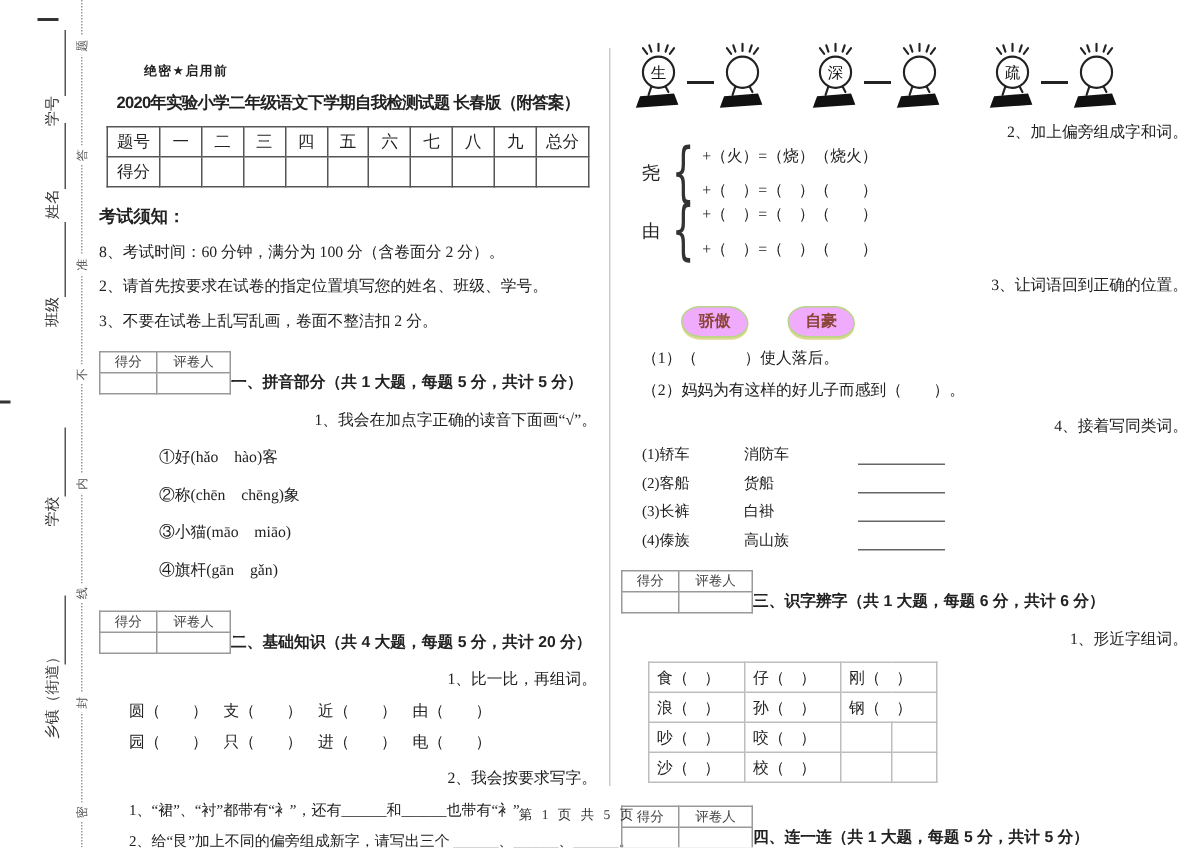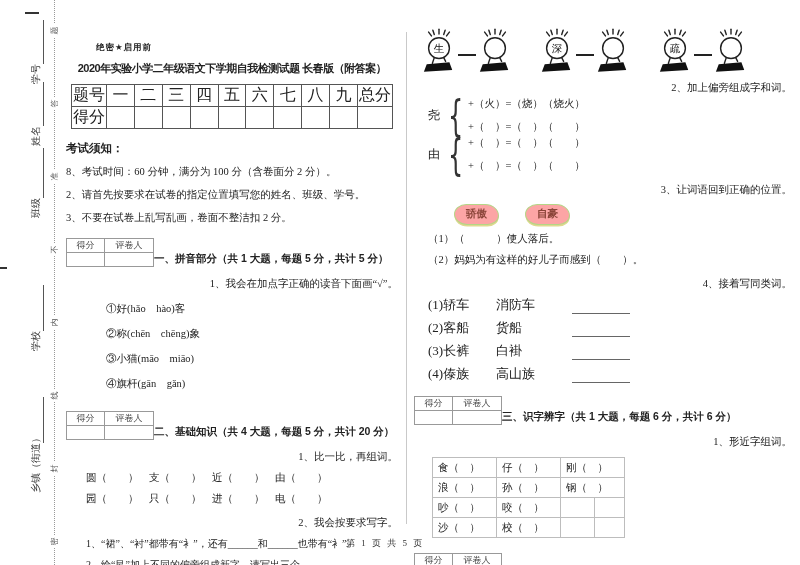--- a/index.html
+++ b/index.html
@@ -21,21 +21,21 @@
   .divider { position:absolute; left:406px; top:32px; height:492px; border-left:1px solid #c9c9c9; }
   .col-left  { position:absolute; left:66px;  top:42px; width:332px; }
   .col-right { position:absolute; left:414px; top:28px; width:378px; }
 
   .security { font-size:8.5px; font-weight:bold; letter-spacing:1px; margin-left:30px;
     font-family:"Liberation Sans","DejaVu Sans",sans-serif; }
   .title { font-family:"Liberation Sans","DejaVu Sans",sans-serif; font-weight:bold;
     font-size:11px; letter-spacing:-0.5px; text-align:center; margin-top:7px; white-space:nowrap; }
 
   .score-table { border-collapse:collapse; table-layout:fixed; width:322px; margin:8px auto 0;
-    font-size:16px; }
+    font-size:11px; }
   .score-table td { border:1px solid #555; height:19px; text-align:center; padding:0; }
 
   .notice-title { font-weight:bold; font-size:11.5px; margin-top:12px; }
   .notice-item { font-size:10.5px; margin-top:9px; white-space:nowrap; }
 
   .sec-header { display:flex; align-items:flex-end; margin-top:13px; }
   .score-box { border-collapse:collapse; font-size:9px; color:#444; flex:none; }
   .score-box td { border:1px solid #999; text-align:center; padding:0; }
   .score-box .sb-lbl { width:37px; height:13px; }
   .score-box .sb-lbl2 { width:48px; height:13px; }
@@ -55,24 +55,24 @@
 
   
   .rad-group { display:flex; align-items:center; margin:2px 0 0 14px; }
   .base-char { font-size:12px; width:15px; flex:none; }
   .brace { font-size:30px; font-weight:400; color:#333; display:inline-block;
     transform:scale(0.8,1.45); margin:0 3px; font-family:"DejaVu Sans",sans-serif; }
   .group-lines { display:flex; flex-direction:column; gap:9px; font-size:10.5px; white-space:nowrap; }
 
   .badge-row { display:flex; gap:26px; margin:7px 0 0 40px; }
   .badge { border:1.5px solid #b5d687; border-radius:16px 18px 15px 17px / 13px 15px 12px 14px;
-    padding:2px 11px 3px; font-size:10.5px; font-weight:bold; color:#8a4438; background:#fca5a5;
+    padding:2px 11px 3px; font-size:10.5px; font-weight:bold; color:#8a4438; background:#f0abfc;
     box-shadow:0 2px 0 -0.5px #ded98f; }
 
-  .syn-row { display:flex; align-items:flex-end; margin:5px 0 0 14px; font-size:13px; }
+  .syn-row { display:flex; align-items:flex-end; margin:5px 0 0 14px; font-size:10px; }
   .syn-a { width:68px; } .syn-b { width:62px; }
   .blank { display:inline-block; width:58px; height:11px; border-bottom:1px solid #666; margin-left:14px; }
 
   .char-grid { border-collapse:collapse; margin:8px 0 0 18px; font-size:10.5px; }
   .char-grid td { border:1px solid #bdbdbd; height:19px; padding:0 0 0 5px; }
 
   .footer { position:absolute; left:0; width:770px; bottom:15px; text-align:center;
     font-size:9px; letter-spacing:2px; color:#333; }
 </style>
 </head>

